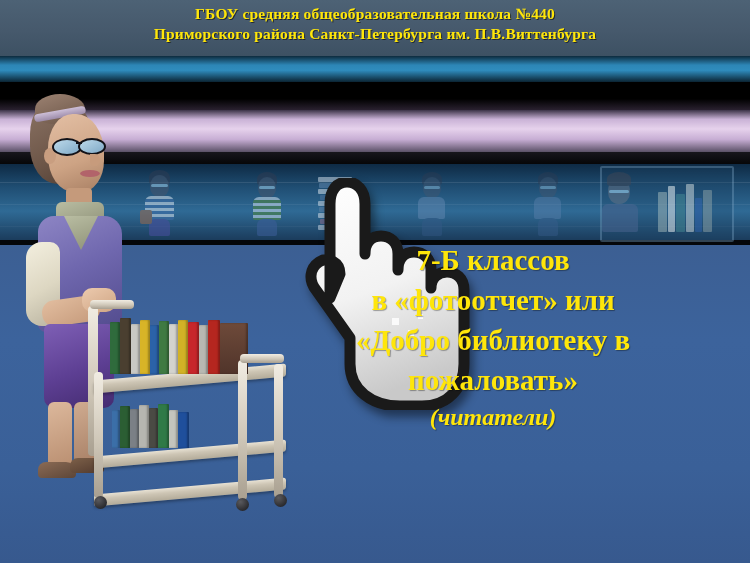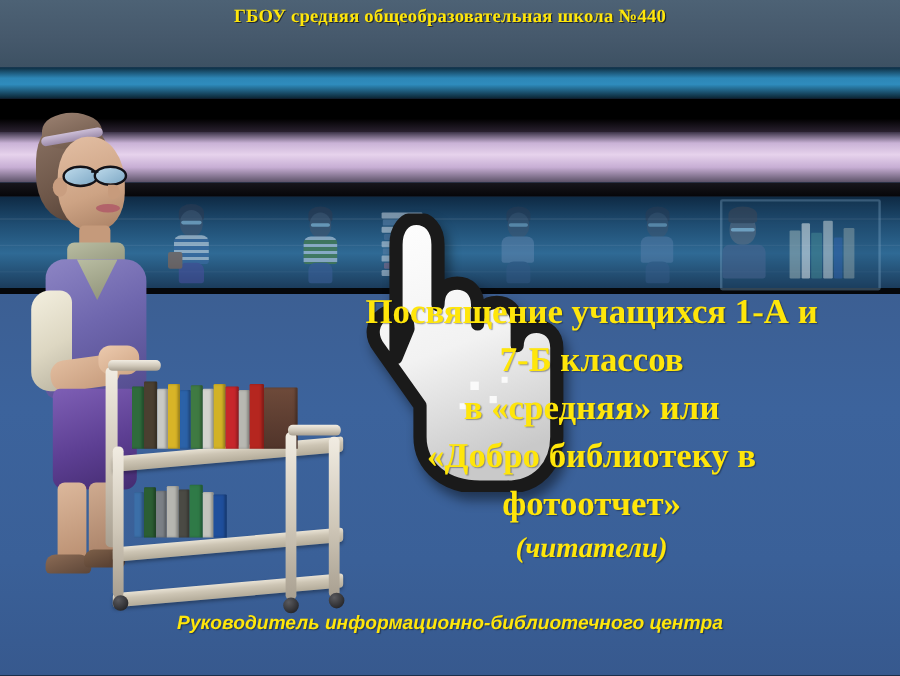--- a/index.html
+++ b/index.html
@@ -236,28 +236,27 @@
     <g fill="#ffffff" opacity="0.85">
       <rect x="104" y="140" width="7" height="7"></rect>
       <rect x="120" y="152" width="6" height="6"></rect>
       <rect x="95" y="158" width="5" height="5"></rect>
       <rect x="130" y="136" width="5" height="5"></rect>
     </g>
   </svg>
 
   <div id="header-text">
     <div>ГБОУ средняя общеобразовательная школа №440</div>
+    <div>Приморского района Санкт-Петербурга им. П.В.Виттенбурга</div>
   </div>
 
   <div id="title-block">
-    <div>Посвящение учащихся 1-А и</div>
     <div>7-Б классов</div>
-    <div>в «средняя» или</div>
+    <div>в «фотоотчет» или</div>
     <div>«Добро библиотеку в</div>
-    <div>фотоотчет»</div>
+    <div>пожаловать»</div>
     <div class="sub">(читатели)</div>
   </div>
 
   <div id="footer-text">
-    <div>Руководитель информационно-библиотечного центра</div>
   </div>
 
 </div>
 
 </body></html>

